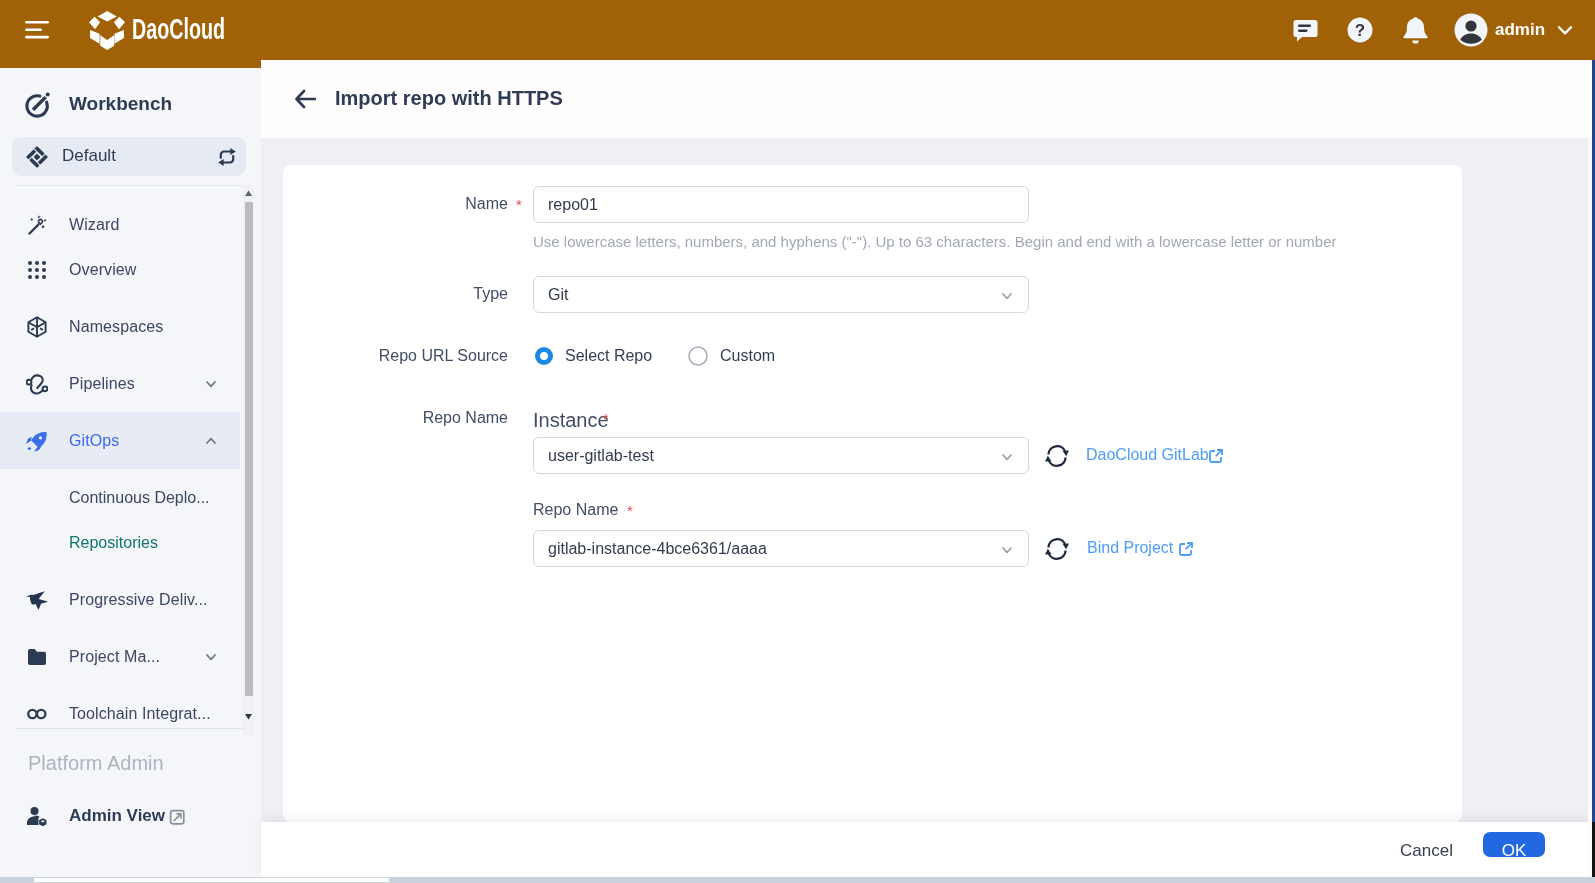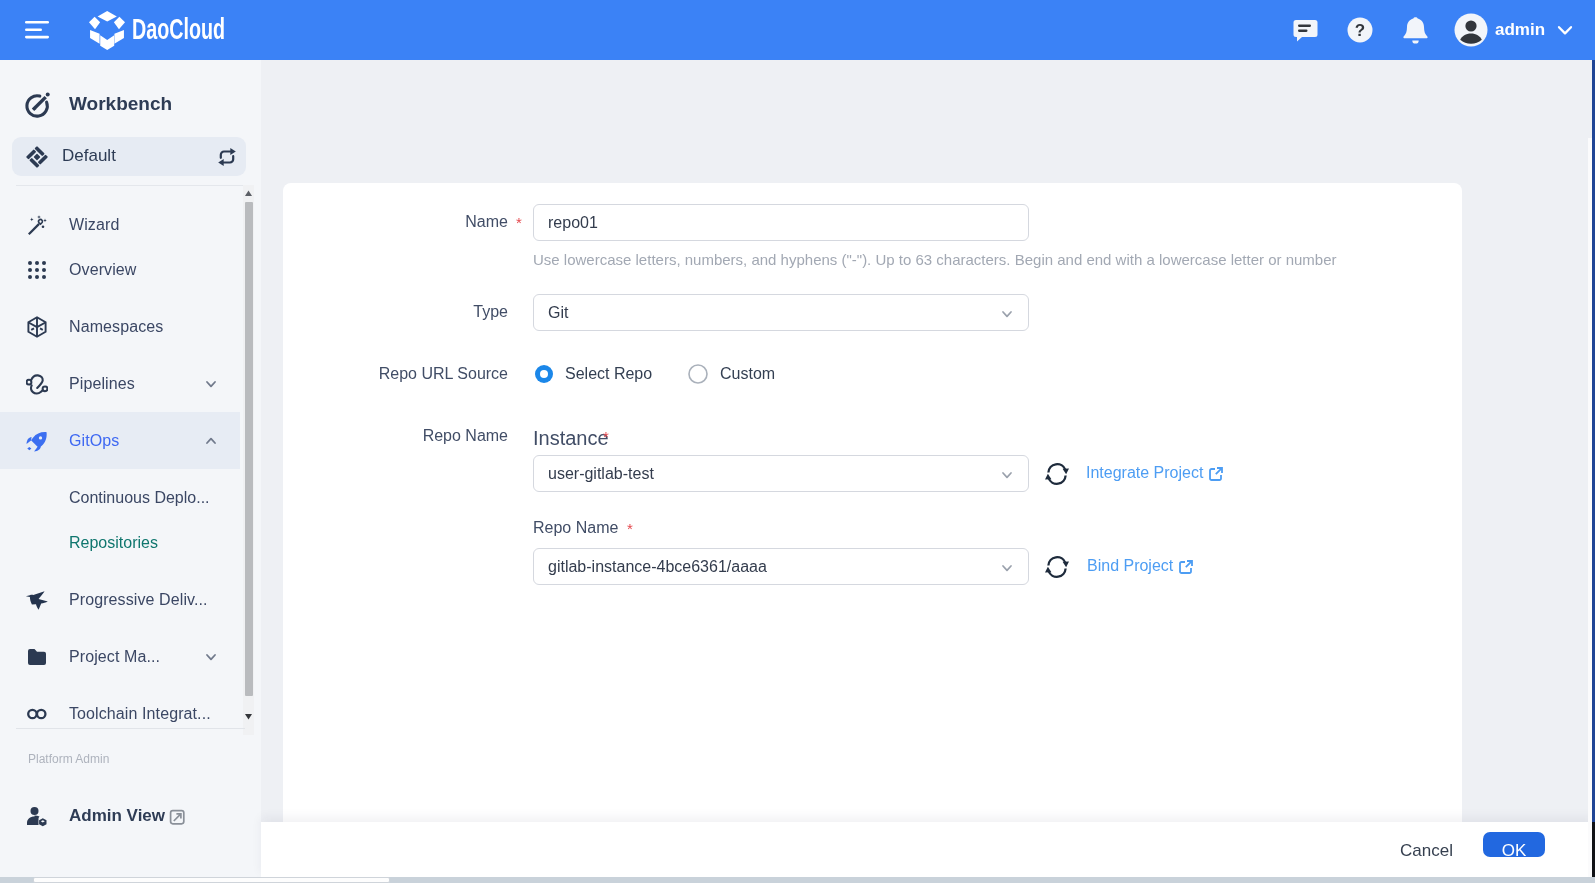--- a/index.html
+++ b/index.html
@@ -2,32 +2,32 @@
 <html><head>
 <meta charset="utf-8">
 <style>
   * { margin:0; padding:0; box-sizing:border-box; }
   html,body { width:1595px; height:883px; overflow:hidden; }
   body { font-family:"Liberation Sans", sans-serif; }
   #app { position:relative; width:1595px; height:883px; background:#eef0f4; }
   .abs { position:absolute; }
 
   
-  #topbar { position:absolute; left:0; top:0; width:1595px; height:60px; background:#3b82f6; }
+  #topbar { position:absolute; left:0; top:0; width:1595px; height:68px; background:#a16207; }
 
   
   #sidebar { position:absolute; left:0; top:60px; width:261px; height:823px; background:#f4f6f9; }
   .side-item { position:absolute; left:0; width:240px; height:57px; }
   .side-ico { position:absolute; left:26px; top:50%; transform:translateY(-50%); width:22px; height:22px; }
   .side-txt { position:absolute; left:69px; top:50%; transform:translateY(-50%); font-size:16px; color:#3b4764; letter-spacing:.1px; }
   .chev { position:absolute; right:22px; top:50%; transform:translateY(-50%); width:14px; height:14px; }
 
   
   #mainhdr { position:absolute; left:261px; top:60px; width:1334px; height:78px; background:#fffdfd; }
-  #card { position:absolute; left:283px; top:183px; width:1179px; height:657px; background:#fff; border-radius:8px; }
+  #card { position:absolute; left:283px; top:165px; width:1179px; height:657px; background:#fff; border-radius:8px; }
   #footer { position:absolute; left:261px; top:822px; width:1334px; height:56px; background:#fff; box-shadow:0 -5px 10px rgba(30,40,60,.06); }
 
   .flabel { position:absolute; left:25px; width:200px; font-size:16px; color:#414d66; text-align:right; }
   .ast { color:#e5484d; font-size:15px; }
   .fbox { position:absolute; left:250px; width:496px; height:37px; border:1px solid #d5d8df; border-radius:6px; background:#fff; font-size:16px; color:#333c4d; line-height:35px; padding-left:14px; }
   .selarrow { position:absolute; right:14px; top:12px; width:14px; height:14px; }
   .link { font-size:16px; color:#4d9df3; }
 </style>
 </head>
 <body>
@@ -153,21 +153,21 @@
     <div class="abs" style="left:243px;top:125px;width:11px;height:550px;background:#f0f1f3"></div>
     <div class="abs" style="left:244.5px;top:142px;width:8px;height:494px;background:#b9bbbe;border-radius:1px"></div>
     <svg class="abs" style="left:244px;top:129px" width="9" height="9" viewBox="0 0 9 9">
         <path d="M4.5 1.5 8 7 H1Z" fill="#5b5f66"></path>
       </svg>
     <svg class="abs" style="left:244px;top:652px" width="9" height="9" viewBox="0 0 9 9">
         <path d="M4.5 7.5 1 2 H8Z" fill="#33363b"></path>
       </svg>
 
     <div class="abs" style="left:16px;top:668px;width:229px;height:1px;background:#e1e4e9"></div>
-    <div class="abs" style="left:28px;top:692px;font-size:12px;color:#aeb3bd">Platform Admin</div>
+    <div class="abs" style="left:28px;top:692px;font-size:20px;color:#aeb3bd">Platform Admin</div>
     <svg class="abs" style="left:25px;top:745px" width="24" height="24" viewBox="0 0 24 24">
         <g fill="#2c3a52">
       <circle cx="9.5" cy="6" r="4"></circle>
       <path d="M9.5 11.5c-4.4 0-7.5 2.6-7.5 6.2V20h11.5v-6.5c0-.8.4-1.5 1-2-1.4-.6-3.1-1-5-1Z"></path>
       <path d="M17.8 13.2 21.5 15.2 V19.2 L17.8 21.2 14.1 19.2 V15.2Z M17.8 15.2 l2 1.1 -2 1.1 -2 -1.1Z" fill-rule="evenodd"></path>
     </g>
       </svg>
     <div class="abs" style="left:69px;top:746px;font-size:17px;font-weight:bold;color:#2e3c55">Admin View</div>
     <svg class="abs" style="left:169px;top:749px" width="17" height="17" viewBox="0 0 17 17">
       <rect x="1.6" y="1.6" width="13.2" height="13.2" rx="2.2" fill="none" stroke="#8a9099" stroke-width="1.7"></rect>
@@ -207,20 +207,26 @@
     <svg class="abs" style="left:1454px;top:13px" width="34" height="34" viewBox="0 0 34 34">
       <circle cx="17" cy="17" r="16.5" fill="#f2f5fa"></circle>
       <circle cx="17" cy="13" r="5.6" fill="#32363c"></circle>
       <path fill="#32363c" d="M17 20.5c5 0 9.2 2.6 10.8 6.3a16.5 16.5 0 0 1-21.6 0C7.8 23.1 12 20.5 17 20.5Z"></path>
     </svg>
     <div class="abs" style="left:1495px;top:20px;font-size:17px;font-weight:bold;color:#fff">admin</div>
     <svg class="abs" style="left:1557px;top:25px" width="16" height="11" viewBox="0 0 16 11">
       <path d="M2 2.2 8 8.4 14 2.2" fill="none" stroke="#fff" stroke-width="2.3" stroke-linecap="round" stroke-linejoin="round"></path>
     </svg>
   </div>
+  <div id="mainhdr">
+    <svg class="abs" style="left:33px;top:29px" width="22" height="20" viewBox="0 0 22 20">
+      <path d="M10 2 2.5 10 10 18 M3 10 H21" fill="none" stroke="#2c3a52" stroke-width="2.6" stroke-linecap="round" stroke-linejoin="round"></path>
+    </svg>
+    <div class="abs" style="left:74px;top:27px;font-size:20px;font-weight:bold;color:#2e3c55">Import repo with HTTPS</div>
+  </div>
   <div id="card">
 
     <div class="flabel" style="top:30px">Name</div>
     <div class="abs ast" style="left:233px;top:31px">*</div>
     <div class="fbox" style="top:21px">repo01</div>
     <div class="abs" style="left:250px;top:68px;font-size:15px;color:#a2a8b3">Use lowercase letters, numbers, and hyphens ("-"). Up to 63 characters. Begin and end with a lowercase letter or number</div>
 
     <div class="flabel" style="top:120px">Type</div>
     <div class="fbox" style="top:111px">Git
       <svg class="selarrow" viewBox="0 0 14 14">
@@ -246,21 +252,21 @@
       <svg class="selarrow" viewBox="0 0 14 14">
           <path d="M3 5 7 9.4 11 5" fill="none" stroke="#9aa1ac" stroke-width="1.7" stroke-linecap="round" stroke-linejoin="round"></path>
         </svg>
     </div>
     <svg class="abs" style="left:762px;top:279px" width="24" height="24" viewBox="0 0 24 24">
       <path d="M3.4 10.5 A8.8 8.8 0 0 1 20.4 7.8" fill="none" stroke="#1e2b3c" stroke-width="2.3"></path>
       <path d="M20.6 13.5 A8.8 8.8 0 0 1 3.6 16.2" fill="none" stroke="#1e2b3c" stroke-width="2.3"></path>
       <path d="M17.6 6.7 L24 6.5 21.1 12.3 Z" fill="#1e2b3c"></path>
       <path d="M6.4 17.3 L0 17.5 2.9 11.7 Z" fill="#1e2b3c"></path>
     </svg>
-    <div class="abs link" style="left:803px;top:281px">Integrate Project</div>
+    <div class="abs link" style="left:803px;top:281px">DaoCloud GitLab</div>
     <svg class="abs" style="left:925px;top:283px" width="16" height="16" viewBox="0 0 16 16">
       <path d="M13 9 v3.5 a1.5 1.5 0 0 1 -1.5 1.5 h-8 a1.5 1.5 0 0 1 -1.5 -1.5 v-8 A1.5 1.5 0 0 1 3.5 3 H7" fill="none" stroke="#4d9df3" stroke-width="1.8"></path>
       <path d="M9 2 h5 v5 M13.6 2.4 7.8 8.2" fill="none" stroke="#4d9df3" stroke-width="1.8"></path>
     </svg>
     <div class="abs" style="left:250px;top:336px;font-size:16px;color:#414d66">Repo Name</div>
     <div class="abs ast" style="left:344px;top:337px">*</div>
     <div class="fbox" style="top:365px">gitlab-instance-4bce6361/aaaa
       <svg class="selarrow" viewBox="0 0 14 14">
           <path d="M3 5 7 9.4 11 5" fill="none" stroke="#9aa1ac" stroke-width="1.7" stroke-linecap="round" stroke-linejoin="round"></path>
         </svg>

